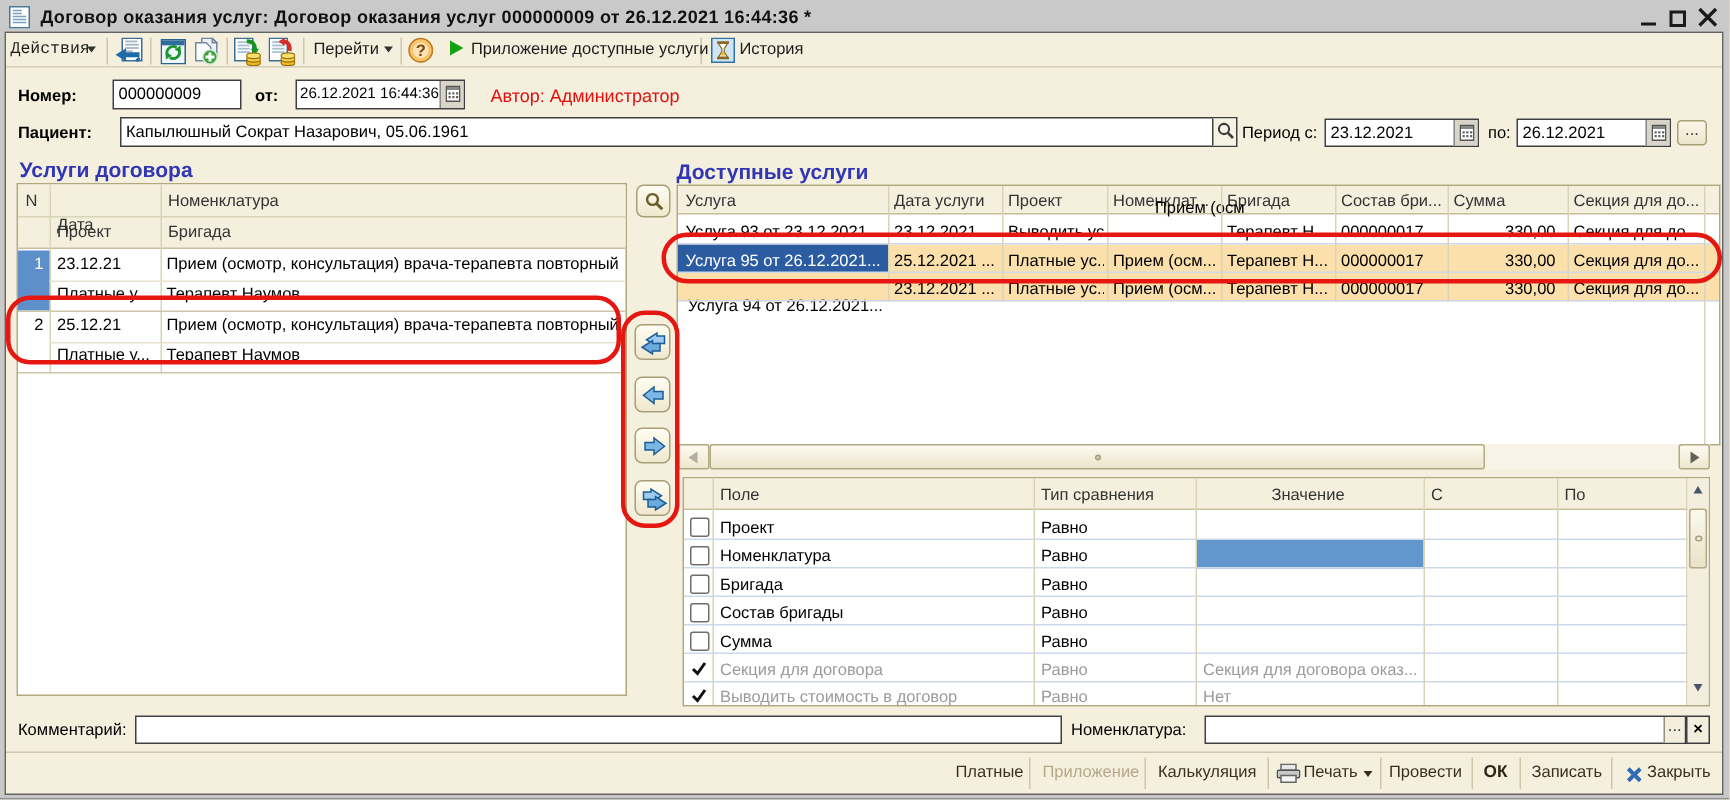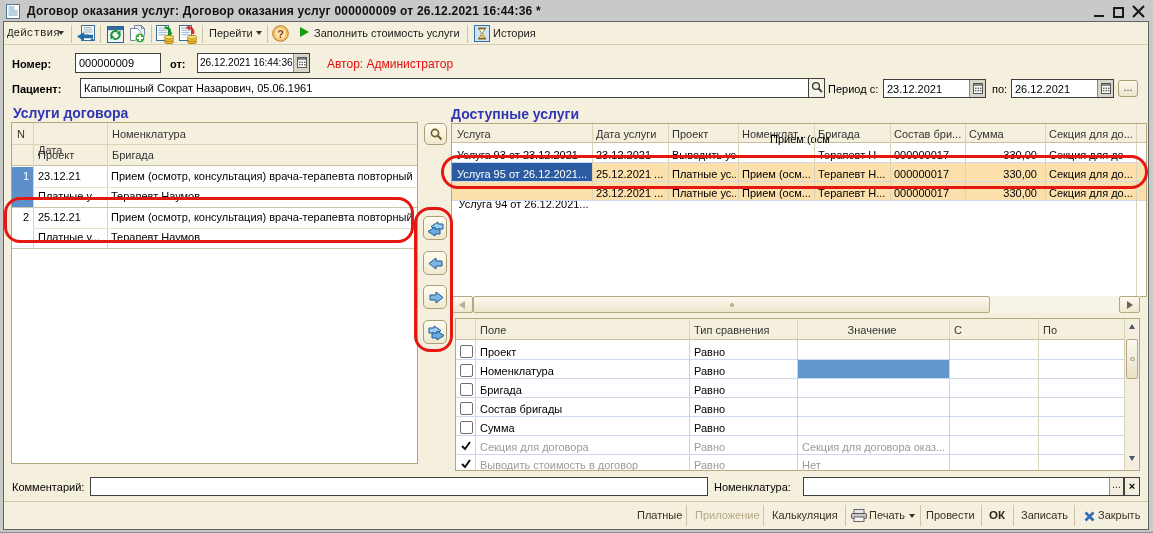--- a/index.html
+++ b/index.html
@@ -126,21 +126,21 @@
 <svg class="abs" style="left:474px;top:25px;" width="16" height="17" viewBox="0 0 16 17">
   <rect x="0.5" y="0.5" width="15" height="16" fill="#cfe4f4" stroke="#2e72a8"></rect>
   <rect x="4" y="2.5" width="8" height="1.6" fill="#8a6a20"></rect>
   <rect x="4" y="12.9" width="8" height="1.6" fill="#8a6a20"></rect>
   <path d="M5 4 h6 l-2.2 3.5 v2 l2.2 3.5 h-6 l2.2 -3.5 v-2 z" fill="#fff" stroke="#8a6a20" stroke-width="0.8"></path>
   <path d="M6.2 12 l1.8 -2.8 l1.8 2.8 z" fill="#e8b820"></path>
 </svg>
 <div class="lbl" style="left:209px;top:27px;color:#1c1c1c;">Перейти</div>
 <div class="tri" style="left:256px;top:31px;border-left:3.5px solid transparent;border-right:3.5px solid transparent;border-top:4px solid #333;"></div>
 <div class="tri" style="left:300px;top:27px;border-top:5.5px solid transparent;border-bottom:5.5px solid transparent;border-left:9px solid #12a012;"></div>
-<div class="lbl" style="left:314px;top:27px;color:#1c1c1c;">Заполнить стоимость услуги</div>
+<div class="lbl" style="left:314px;top:27px;color:#1c1c1c;">Приложение доступные услуги</div>
 <div class="lbl" style="left:493px;top:27px;color:#1c1c1c;">История</div>
 
 <div class="lbl b" style="left:12px;top:58px;">Номер:</div>
 <div class="input" style="left:75px;top:53px;width:86px;height:20px;">000000009</div>
 <div class="lbl b" style="left:170px;top:58px;">от:</div>
 <div class="input" style="left:197px;top:53px;width:113px;height:20px;font-size:10.1px;padding-left:2px;">26.12.2021 16:44:36</div>
 <div class="abs" style="left:293px;top:54px;width:16px;height:18px;background:#d9d5c9;border-left:1px solid #8a8a8a;">
   <svg style="position:absolute;left:3px;top:3px;" width="10" height="11" viewBox="0 0 10 11">
     <rect x="0.5" y="0.5" width="9" height="10" fill="#fff" stroke="#555"></rect>
     <rect x="1" y="1" width="8" height="2" fill="#888"></rect>

